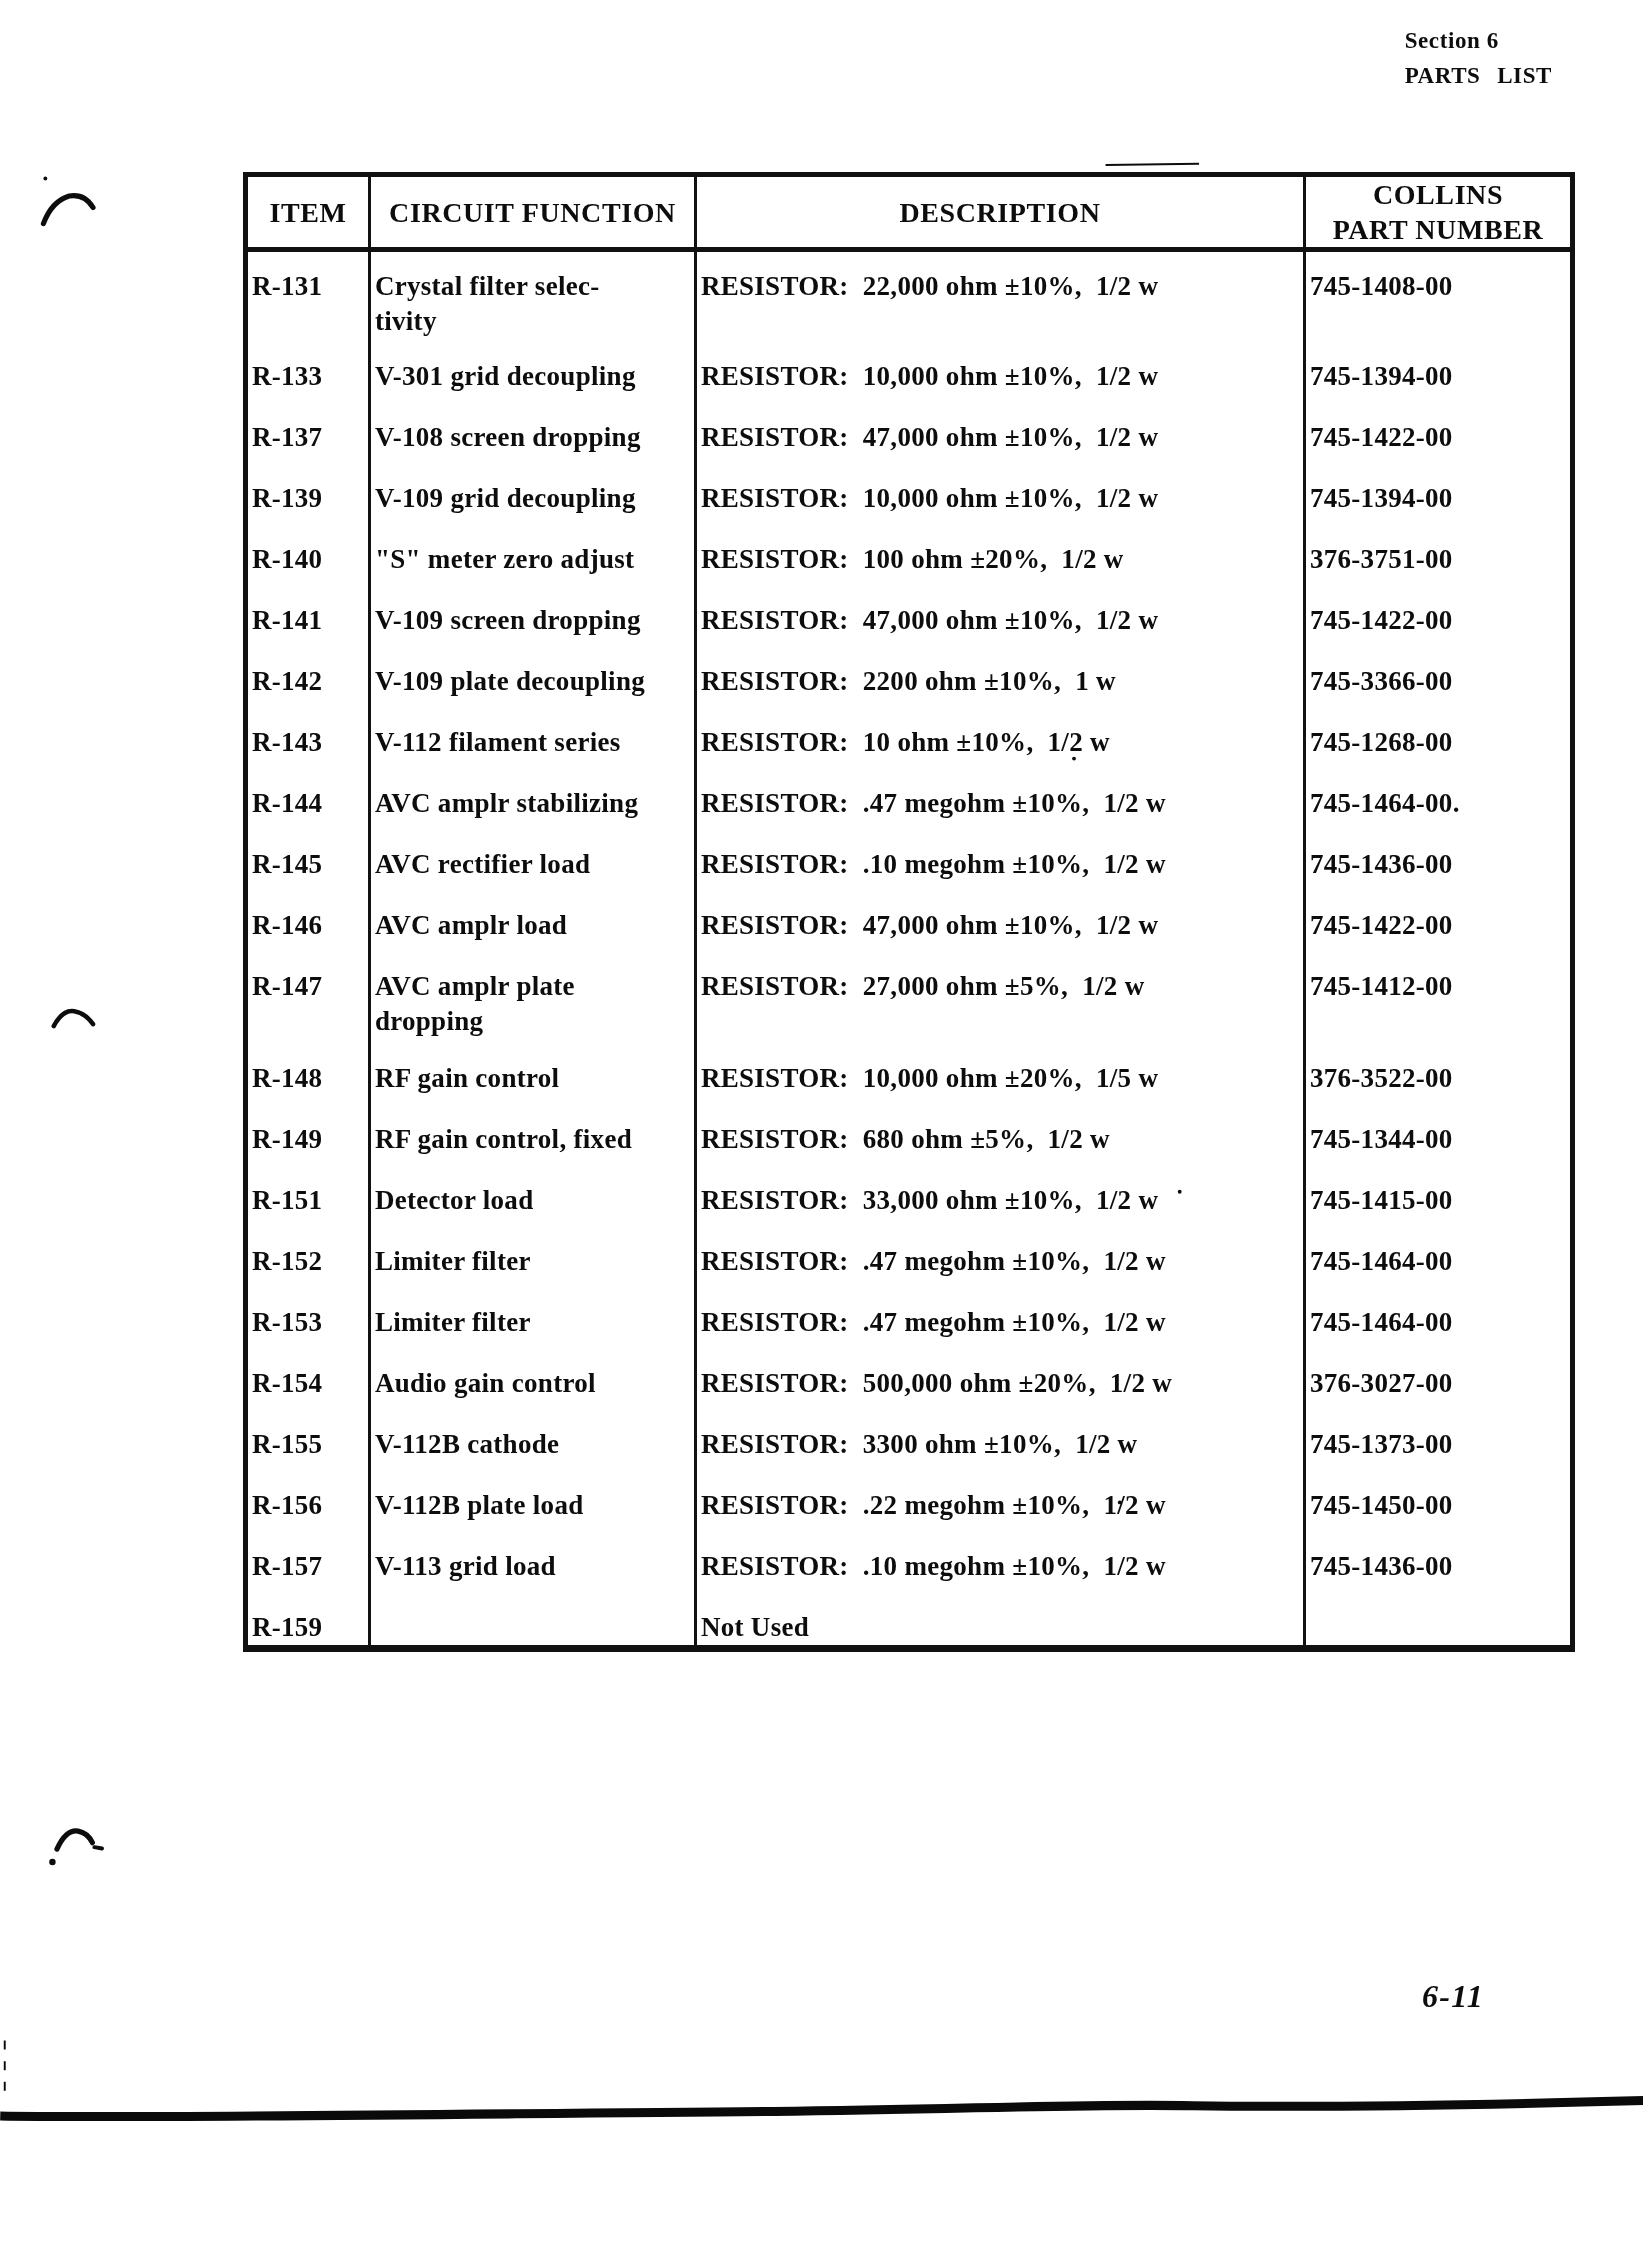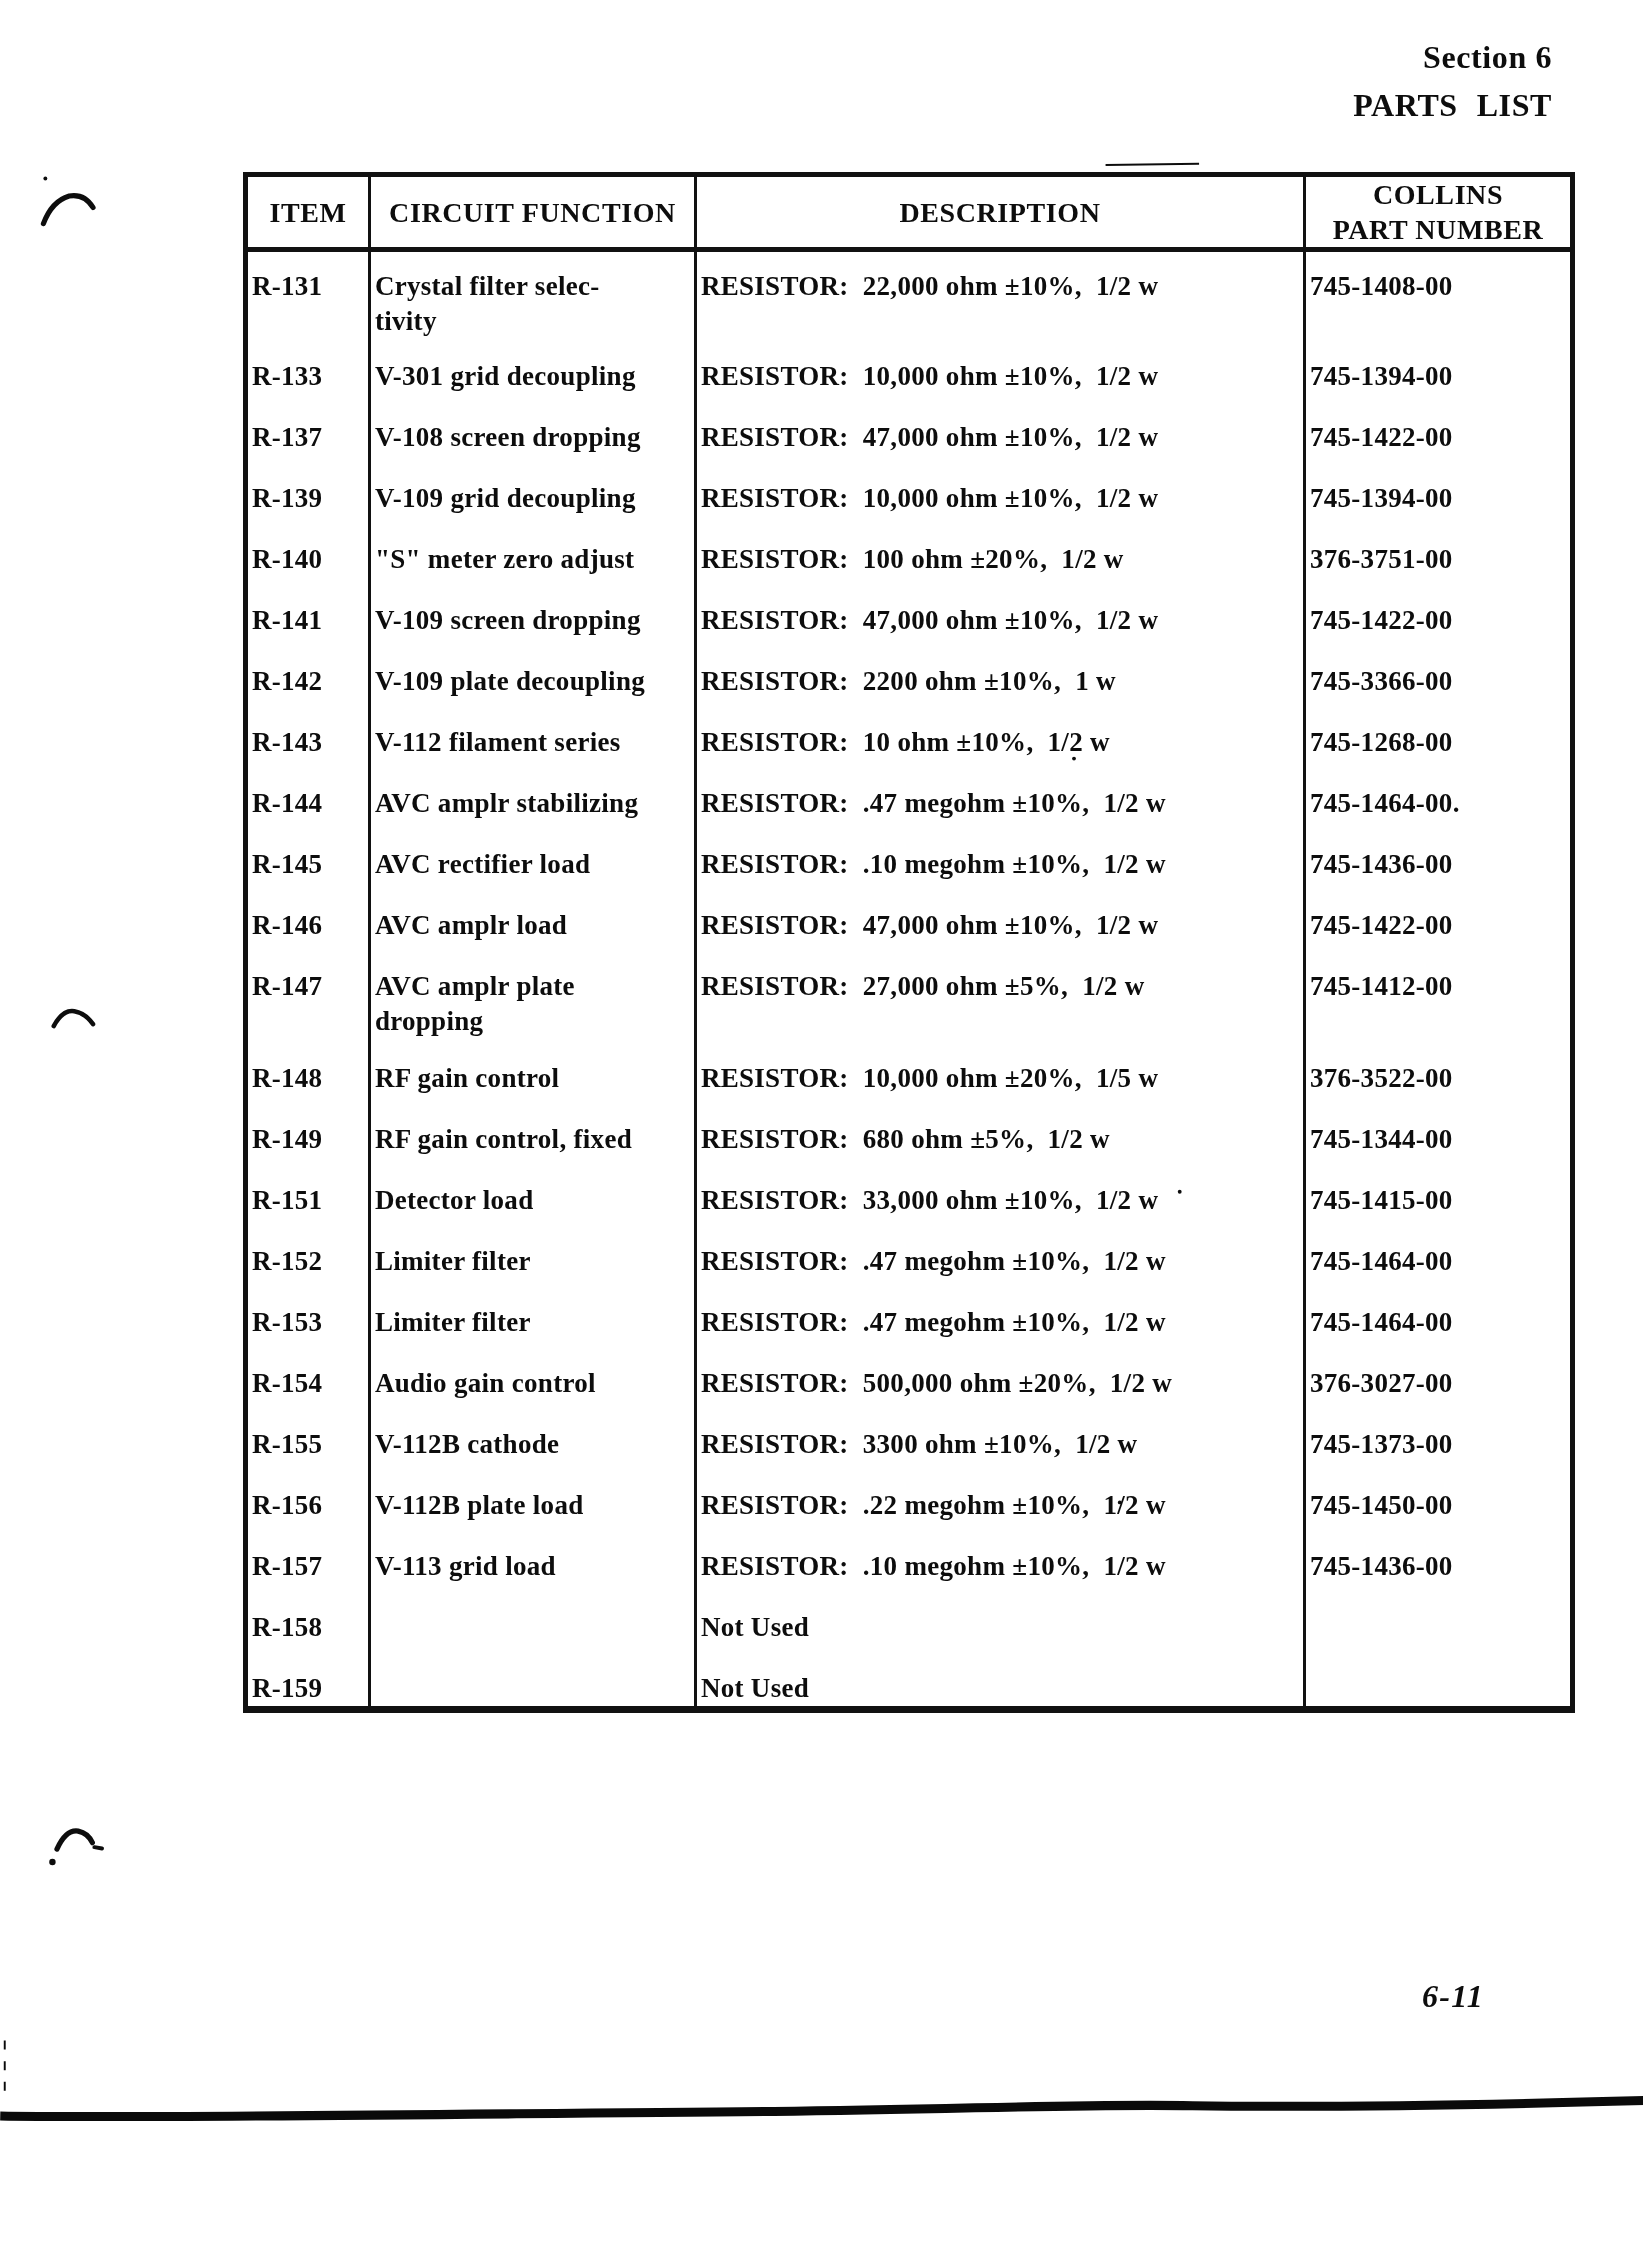--- a/index.html
+++ b/index.html
@@ -8,23 +8,23 @@
     background: #ffffff;
     position: relative;
     font-family: "Liberation Serif", "DejaVu Serif", serif;
     color: #0d0d0d;
     overflow: hidden;
   }
 
   
   .corner-header {
     position: absolute;
-    top: 33px; right: 92px;
-    text-align: right;
-    font-size: 32px;
+    top: 24px; right: 92px;
+    text-align: left;
+    font-size: 23px;
     font-weight: bold;
     line-height: 1.5;
     letter-spacing: 0.6px;
   }
   .corner-header .section-title { word-spacing: 10.3px; }
 
   
   table.parts-table {
     position: absolute;
     left: 243px; top: 172px;
@@ -233,26 +233,20 @@
         <td class="col-cf">V-112B plate load</td>
         <td class="col-desc">RESISTOR:  .22 megohm ±10%,  1/2 w</td>
         <td class="col-part">745-1450-00</td>
       </tr>
       <tr>
         <td class="col-item">R-157</td>
         <td class="col-cf">V-113 grid load</td>
         <td class="col-desc">RESISTOR:  .10 megohm ±10%,  1/2 w</td>
         <td class="col-part">745-1436-00</td>
       </tr>
-      <tr>
-        <td class="col-item">R-158</td>
-        <td class="col-cf"></td>
-        <td class="col-desc">Not Used</td>
-        <td class="col-part"></td>
-      </tr>
       <tr class="short">
         <td class="col-item">R-159</td>
         <td class="col-cf"></td>
         <td class="col-desc">Not Used</td>
         <td class="col-part"></td>
       </tr>
     </tbody>
 </table>
 
 <div class="page-number">6-11</div>

